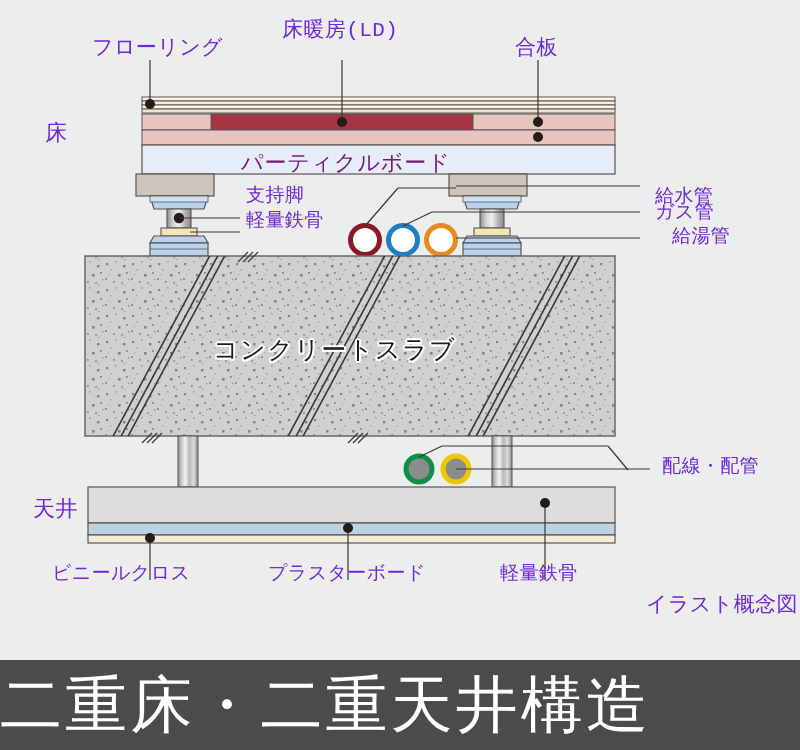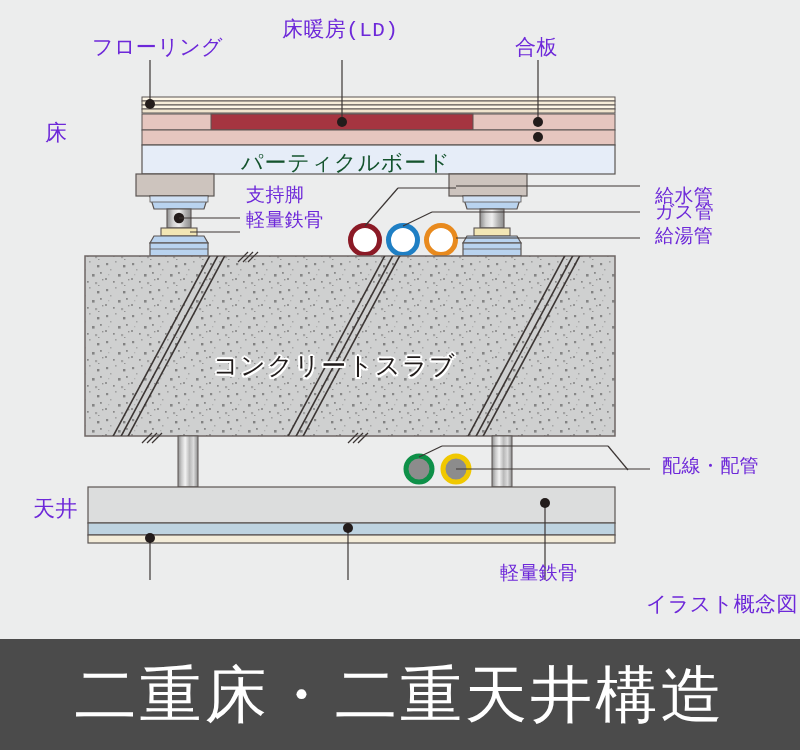--- a/index.html
+++ b/index.html
@@ -28,34 +28,33 @@
   .slab-text{
     position:absolute;
     font-size:25px;
     color:#201b1a;
     font-family:Liberation Mono, monospace;
     letter-spacing:0.06em;
     text-shadow:
       2px 0 0 #fff,-2px 0 0 #fff,0 2px 0 #fff,0 -2px 0 #fff,
       1.5px 1.5px 0 #fff,-1.5px 1.5px 0 #fff,1.5px -1.5px 0 #fff,-1.5px -1.5px 0 #fff;
     white-space:nowrap;
-    margin-top:16px;
   }
   .pboard-text{
     position:absolute;
     font-size:22px;
-    color:#14532d;
+    color:#701a75;
     font-family:Liberation Mono, monospace;
     letter-spacing:0.04em;
     white-space:nowrap;
   }
   #titlebar{
-    position:absolute;left:0;bottom:0;width:800px;height:111px;
+    position:absolute;left:0;bottom:0;width:800px;height:90px;
     background:#4b4b4b;
-    display:flex;align-items:center;justify-content:center;
+    display:flex;align-items:center;
   }
   #titlebar .ttl{
     color:#ffffff;
     font-size:62px;
     font-family:"Liberation Serif","DejaVu Serif",serif;
     letter-spacing:0.05em;
     white-space:nowrap;
     line-height:1;
   }
 </style>
@@ -241,24 +240,26 @@
 
   <div class="pboard-text" style="left:241px;top:148px;">パーティクルボード</div>
 
   <div class="slab-text" style="left:213px;top:333px;">コンクリートスラブ</div>
 
   <div class="lbl lbl-small" style="left:246px;top:187px;">支持脚</div>
   <div class="lbl lbl-small" style="left:246px;top:212px;">軽量鉄骨</div>
 
   <div class="lbl lbl-small" style="left:655px;top:176px;margin-top:28px;">ガス管</div>
   <div class="lbl lbl-small" style="left:655px;top:188px;">給水管</div>
-  <div class="lbl lbl-small" style="left:655px;top:228px;">給湯管</div>
+  <div class="lbl lbl-small" style="left:672px;top:228px;">給湯管</div>
 
   <div class="lbl lbl-small" style="left:662px;top:458px;">配線・配管</div>
 
+  <div class="lbl lbl-small" style="left:52px;top:565px;">ビニールクロス</div>
+  <div class="lbl lbl-small" style="left:268px;top:565px;">プラスターボード</div>
   <div class="lbl lbl-small" style="left:500px;top:565px;text-align:center;">軽量鉄骨</div>
 
   <div class="lbl lbl-note" style="left:646px;top:595px;">イラスト概念図</div>
 
   <div id="titlebar">
     <span class="ttl">二重床・二重天井構造</span>
   </div>
 
 </div>
 

